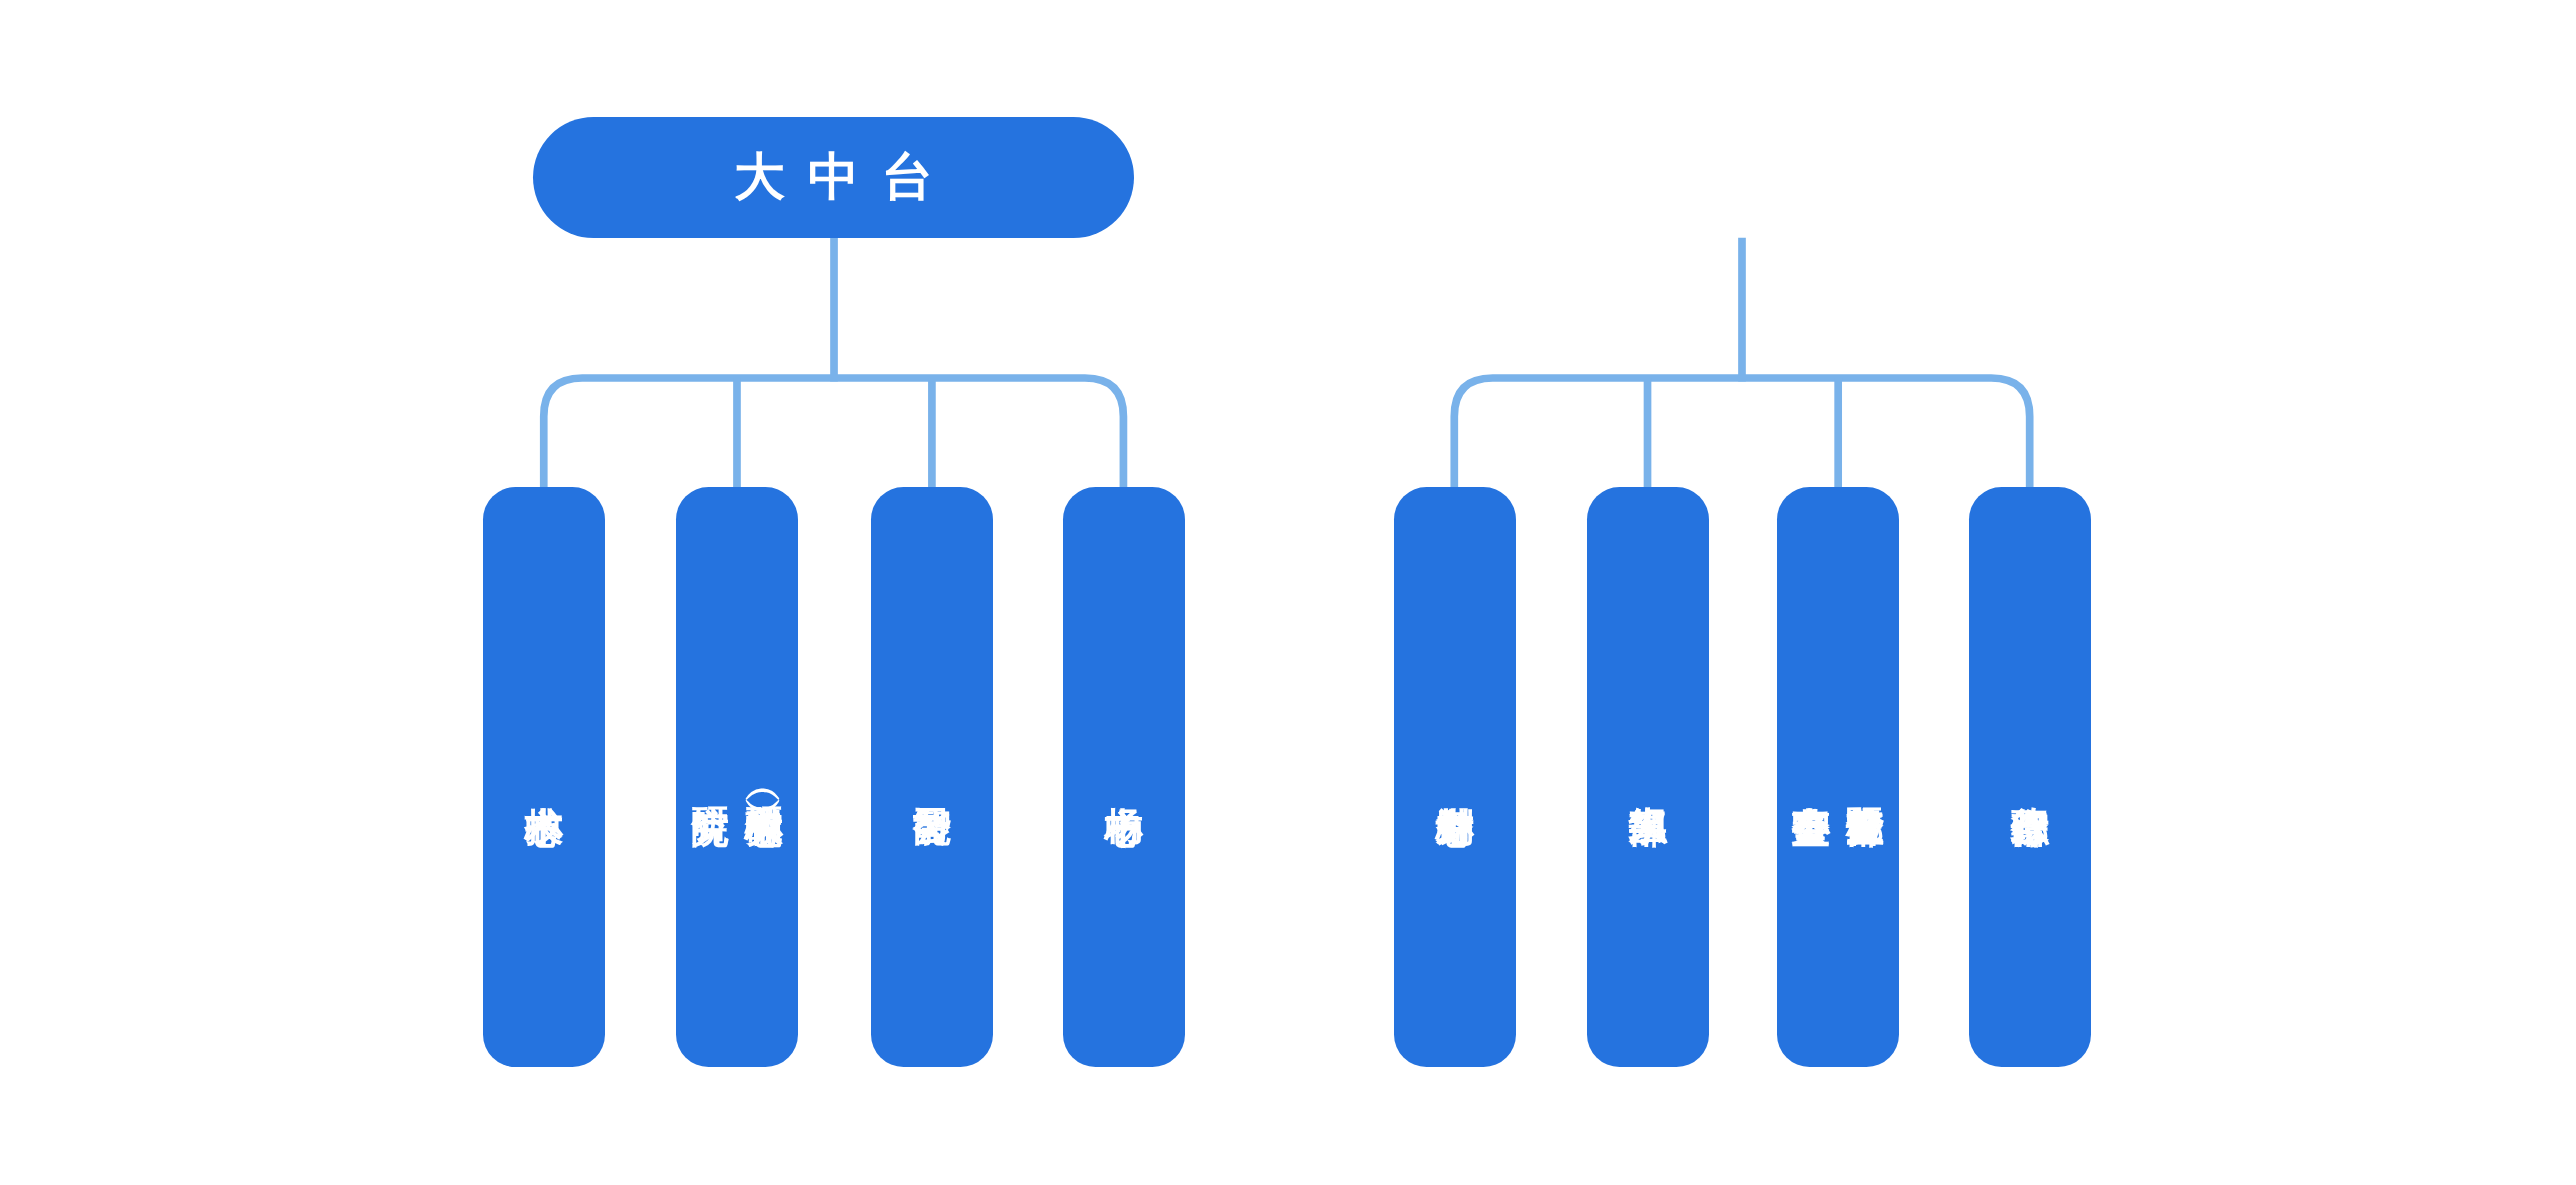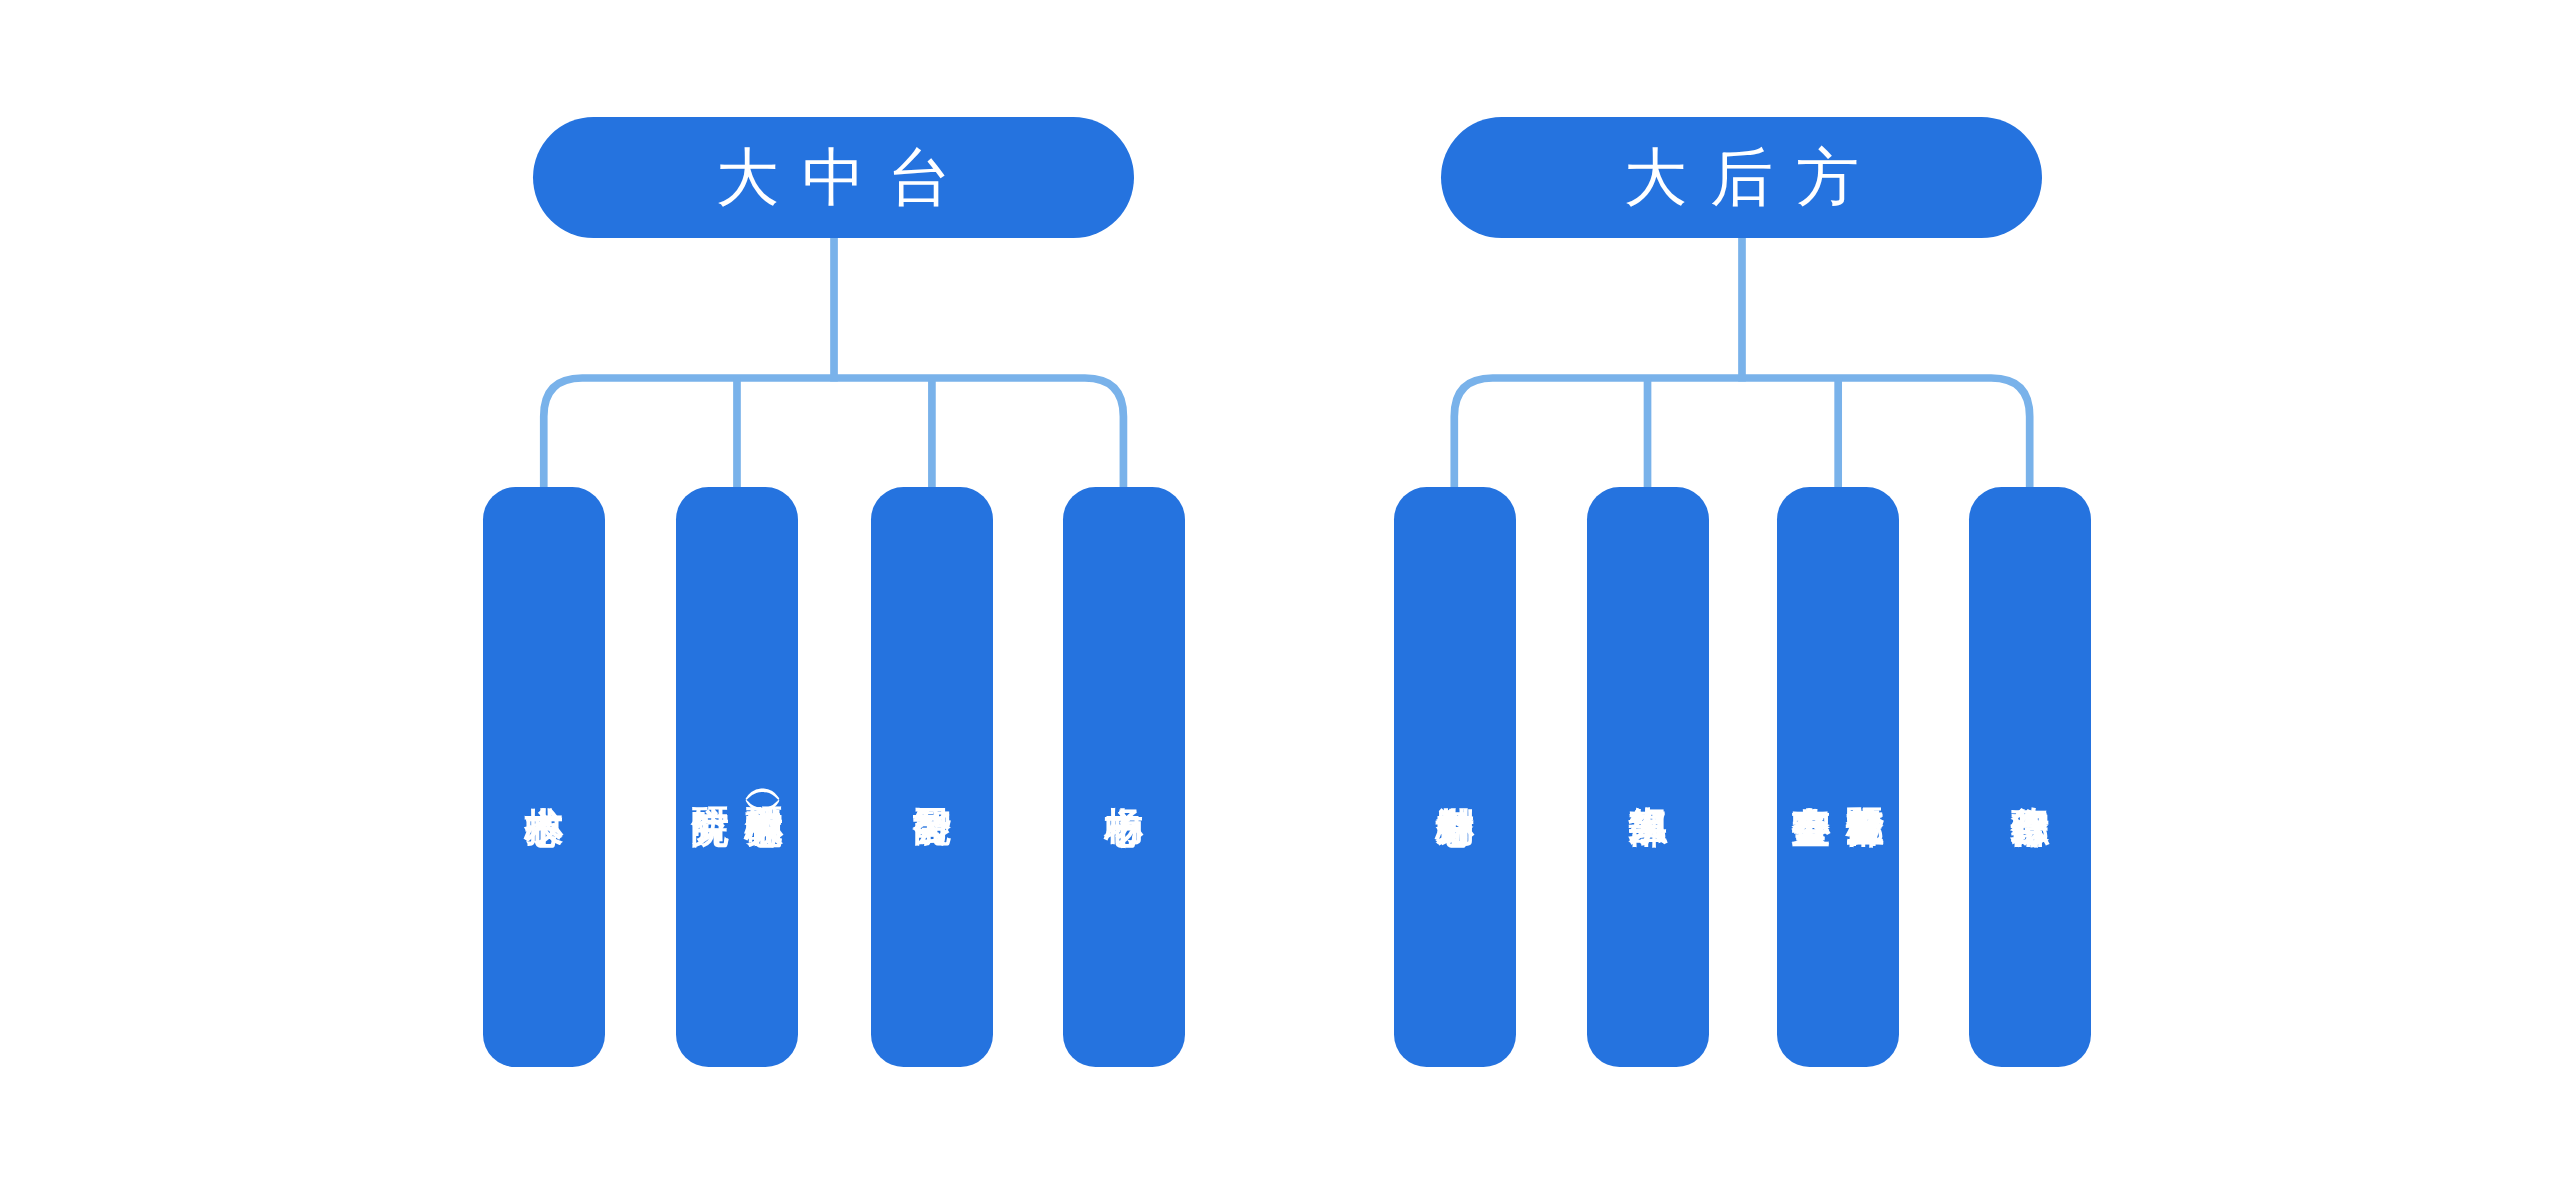--- a/index.html
+++ b/index.html
@@ -36,22 +36,22 @@
     border-radius:61px;
     background:var(--node-fill);
     display:flex;
     align-items:center;
     justify-content:center;
   }
   .pill.g1{left:533px;}
   .pill.g2{left:1441px;}
   .pill-label{
     color:var(--node-text);
-    font-size:63px;
-    font-weight:400;
+    font-size:51px;
+    font-weight:700;
     letter-spacing:23px;
     margin-right:-23px;
     white-space:nowrap;
   }
   .vbox{
     position:absolute;
     top:487px;
     width:122px;
     height:580px;
     border-radius:32.5px;
@@ -95,23 +95,20 @@
 
     <path d="M 2037.5 278 L 2037.5 446"></path>
     <path d="M 1701 570 L 1701 487 Q 1701 442 1746 442 L 2329 442 Q 2374 442 2374 487 L 2374 570"></path>
     <path d="M 1927 442 L 1927 570"></path>
     <path d="M 2150 442 L 2150 570"></path>
   </svg>
 
   <div class="pill g1">
     <span class="pill-label">大中台</span>
   </div>
-  <div class="pill g2">
-    <span class="pill-label">大后方</span>
-  </div>
 
   <div class="vbox c1">
     <span class="vlabel">技术中心</span>
   </div>
   <div class="vbox c2">
     <span class="vlabel">研究院
 （碳中和研究中心）</span>
   </div>
   <div class="vbox c3">
     <span class="vlabel">智能公司</span>

